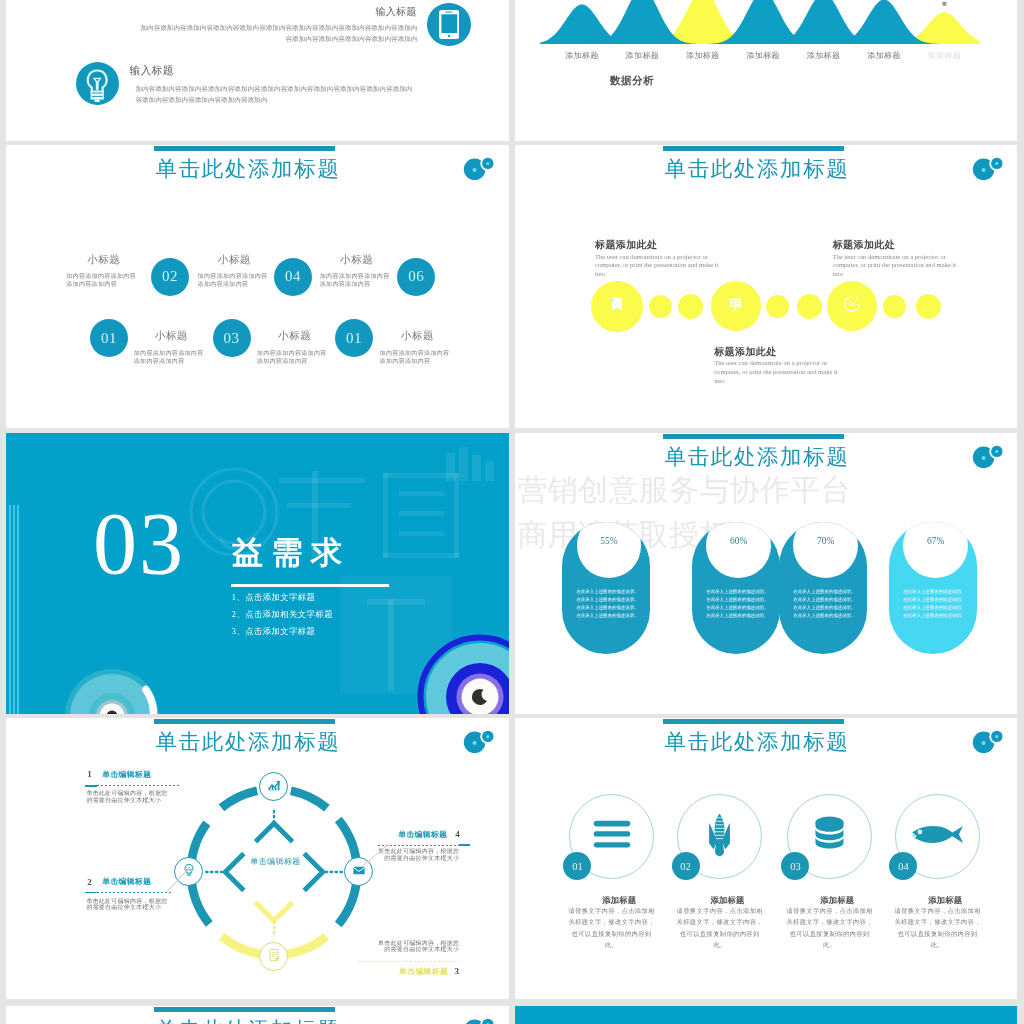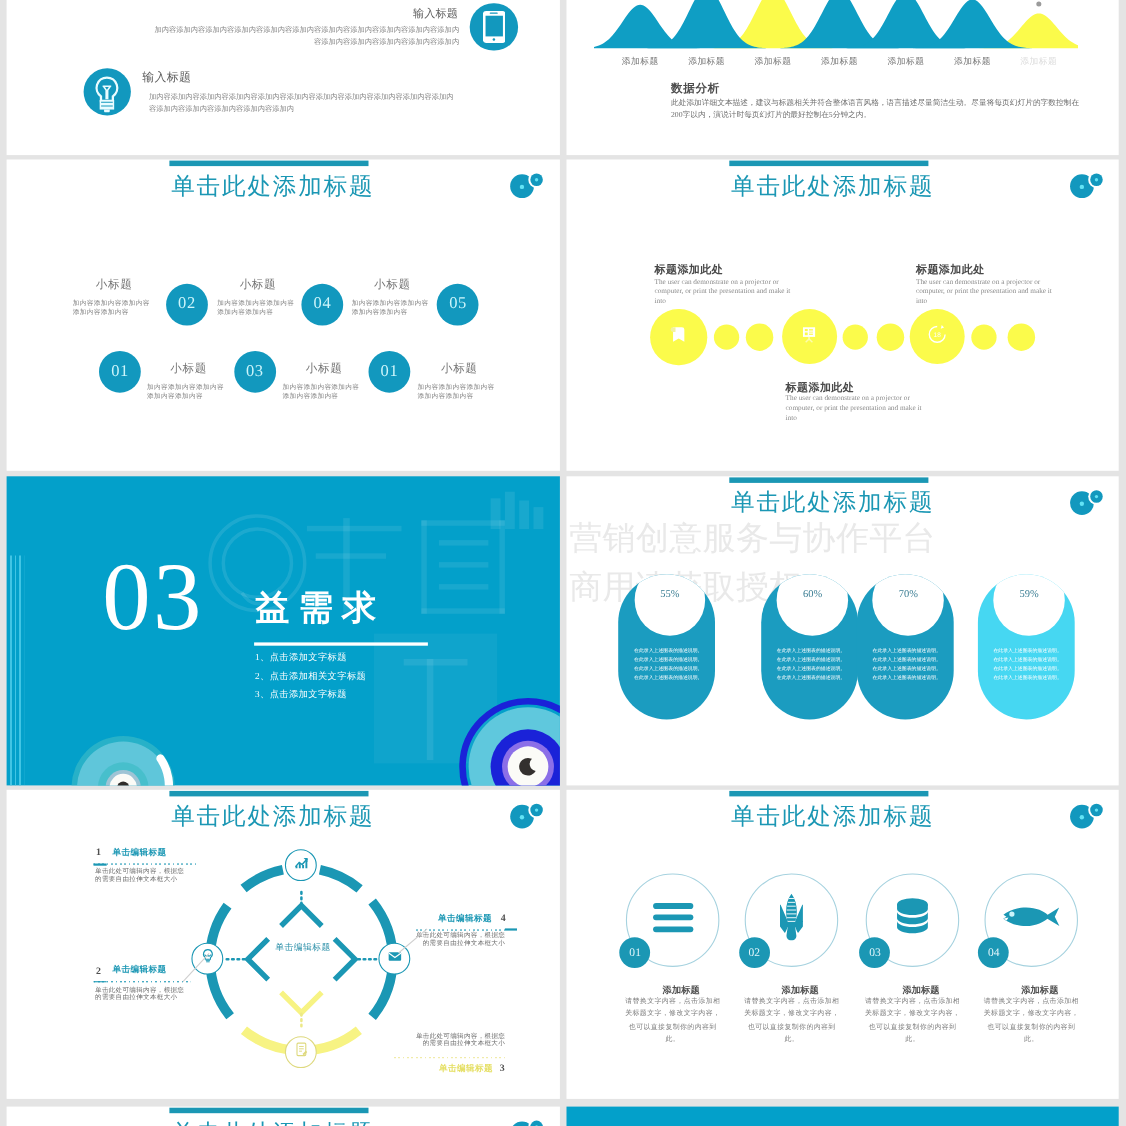--- a/index.html
+++ b/index.html
@@ -176,21 +176,20 @@
   <div class="mlabels">
         <span style="left: 67px;">添加标题</span>
         <span style="left: 127.4px;">添加标题</span>
         <span style="left: 187.8px;">添加标题</span>
         <span style="left: 248.2px;">添加标题</span>
         <span style="left: 308.6px;">添加标题</span>
         <span style="left: 369px;">添加标题</span>
         <span style="left: 429.4px; color: rgb(220, 220, 220);">添加标题</span>
       </div>
   <div class="msec-title">数据分析</div>
-  <div class="msec-body">此处添加详细文本描述，建议与标题相关并符合整体语言风格，语言描述尽量简洁生动。尽量将每页幻灯片的字数控制在200字以内，演说计时每页幻灯片的最好控制在5分钟之内。</div>
 </div>
 
 <div class="slide s-l r1">
   <div class="t-bar tb-a"></div>
   <div class="s-title st-a">单击此处添加标题</div>
   <div class="logo lg-a">
     <svg width="34" height="30" viewBox="0 0 34 30">
       <defs>
             <mask id="lgm">
               <rect x="0" y="0" width="34" height="30" fill="#fff"></rect>
@@ -212,21 +211,21 @@
         <div class="nc-body" style="left: 60.2px; top: 126.6px;">加内容添加内容添加内容添加内容添加内容</div>
         <div class="nc-circ" style="left: 206.6px; top: 174px;">03</div>
         <div class="nc-head" style="left: 248.7px; top: 185.2px; width: 80px; text-align: center;">小标题</div>
         <div class="nc-body" style="left: 250.8px; top: 203.6px;">加内容添加内容添加内容添加内容添加内容</div>
         <div class="nc-circ" style="left: 268.1px; top: 112.5px;">04</div>
         <div class="nc-head" style="left: 188.5px; top: 108.7px; width: 80px; text-align: center;">小标题</div>
         <div class="nc-body" style="left: 191.6px; top: 126.6px;">加内容添加内容添加内容添加内容添加内容</div>
         <div class="nc-circ" style="left: 329px; top: 174px;">01</div>
         <div class="nc-head" style="left: 371.5px; top: 185.2px; width: 80px; text-align: center;">小标题</div>
         <div class="nc-body" style="left: 373.6px; top: 203.6px;">加内容添加内容添加内容添加内容添加内容</div>
-        <div class="nc-circ" style="left: 391.3px; top: 112.5px;">05</div>
+        <div class="nc-circ" style="left: 391.3px; top: 112.5px;">06</div>
         <div class="nc-head" style="left: 310.7px; top: 108.7px; width: 80px; text-align: center;">小标题</div>
         <div class="nc-body" style="left: 313.7px; top: 126.6px;">加内容添加内容添加内容添加内容添加内容</div>
       </div>
 </div>
 
 <div class="slide s-r r1">
   <div class="t-bar tb-a"></div>
   <div class="s-title st-a">单击此处添加标题</div>
   <div class="logo lg-a">
     <svg width="34" height="30" viewBox="0 0 34 30">
@@ -389,21 +388,21 @@
           <div class="pc-pct">70%</div>
           <div class="pc-body">
             <div>在此录入上述图表的描述说明。</div>
             <div>在此录入上述图表的描述说明。</div>
             <div>在此录入上述图表的描述说明。</div>
             <div>在此录入上述图表的描述说明。</div>
           </div>
         </div>
         <div class="pc-cap" style="left: 373.7px; top: 88.7px; background: rgb(70, 215, 242);">
           <div class="pc-hole"></div>
-          <div class="pc-pct">59%</div>
+          <div class="pc-pct">67%</div>
           <div class="pc-body">
             <div>在此录入上述图表的描述说明。</div>
             <div>在此录入上述图表的描述说明。</div>
             <div>在此录入上述图表的描述说明。</div>
             <div>在此录入上述图表的描述说明。</div>
           </div>
         </div>
       </div>
 </div>
 

